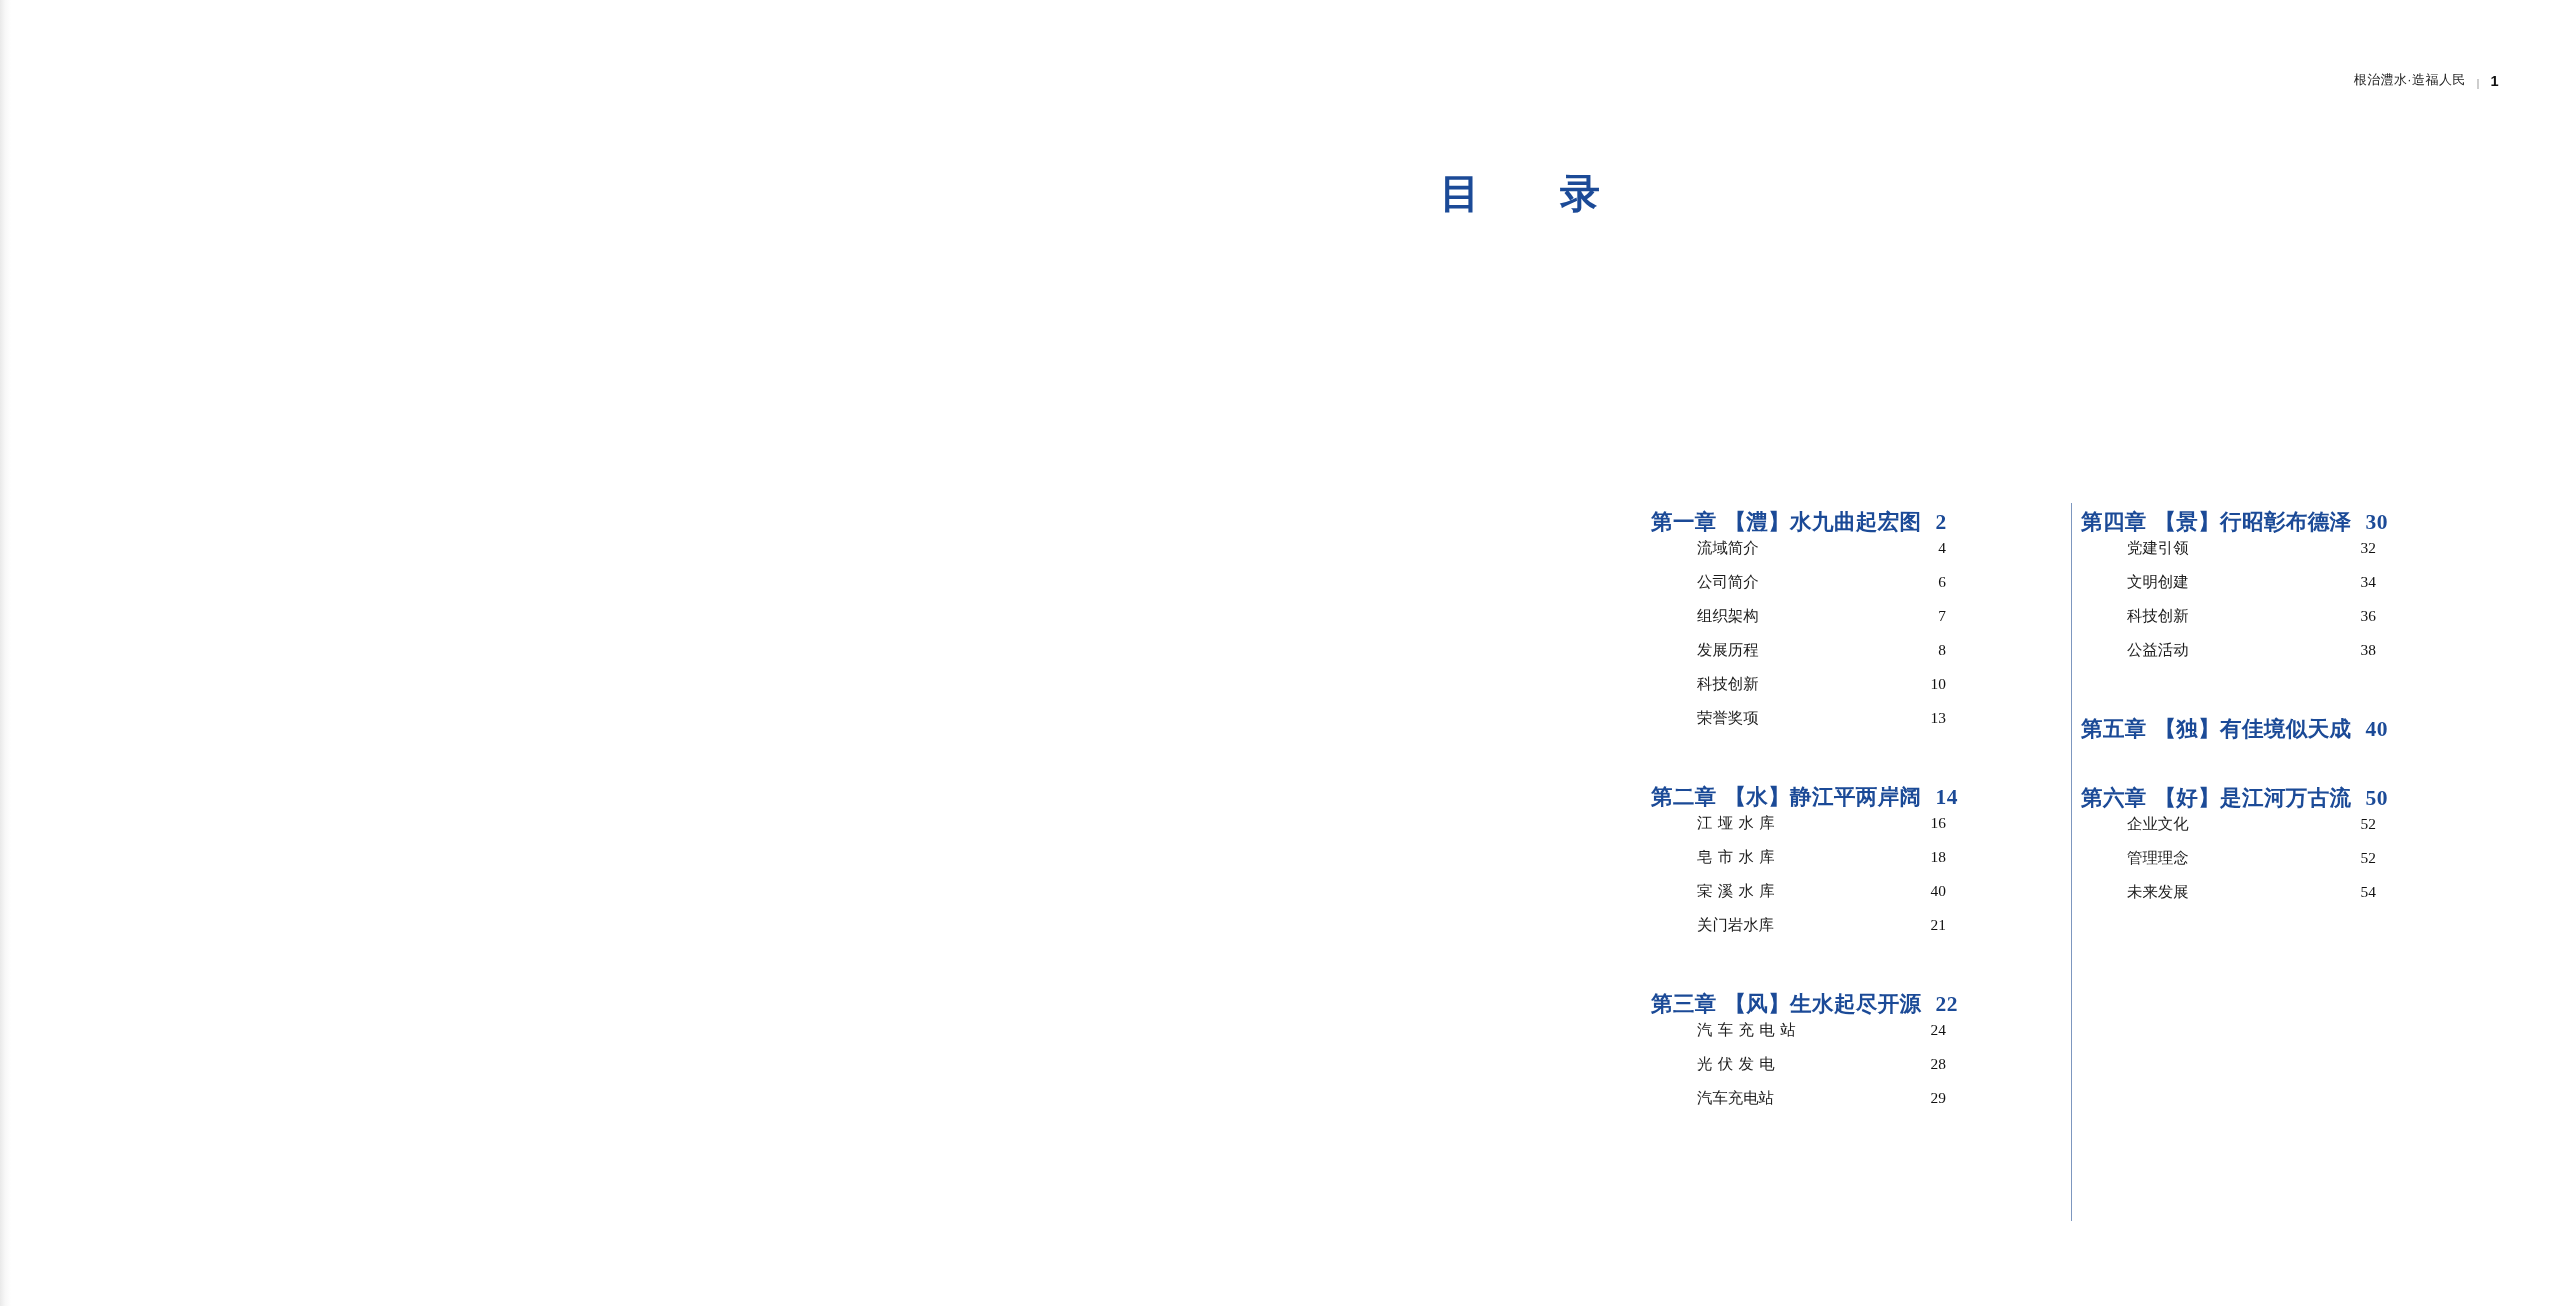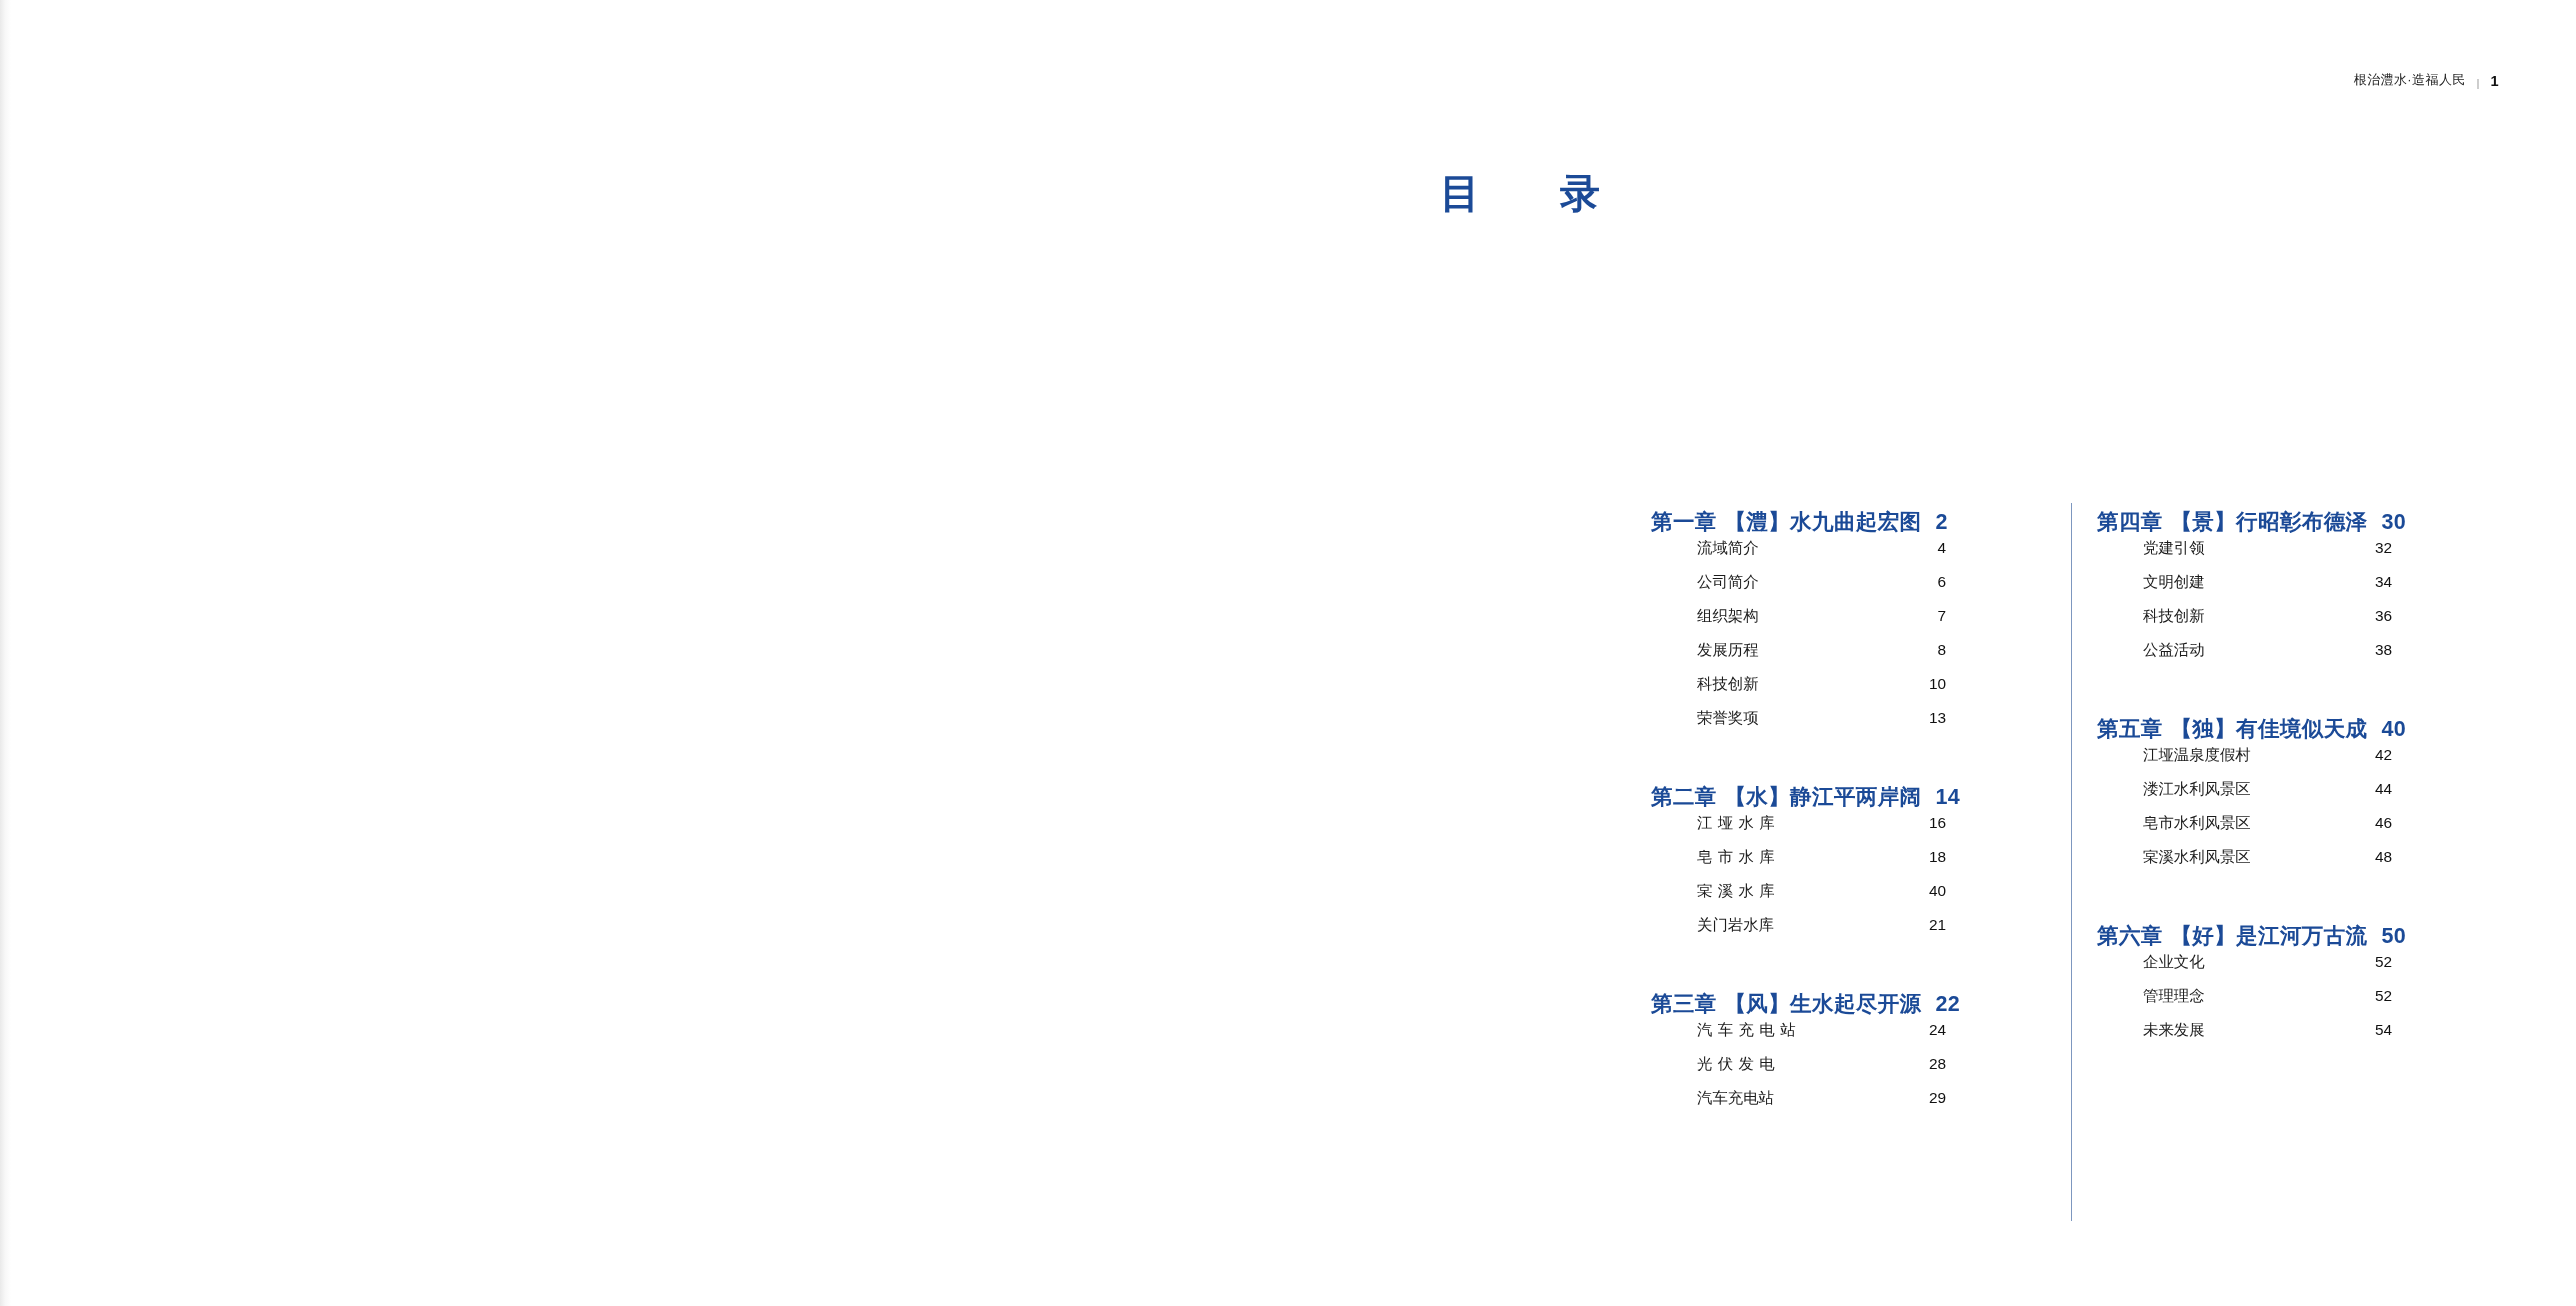--- a/index.html
+++ b/index.html
@@ -71,21 +71,22 @@
     white-space: nowrap;
   }
 
   
   .columns {
     position: absolute;
     left: 1651px;
     top: 507px;
     width: 852px;
     display: flex;
-    gap: 16px;
+    gap: 0px;
+    font-family: Liberation Serif, serif;
   }
   .col {
     width: 384px;
     position: relative;
   }
   .col.col-right {
     padding-left: 46px;
   }
   .divider {
     position: absolute;
@@ -280,38 +281,20 @@
           </div>
         </div>
       </div>
 
       <div class="chapter-block">
         <div class="chapter-head">
           <span class="ch-num">第五章</span>
           <span class="ch-title">【独】有佳境似天成</span>
           <span class="ch-page">40</span>
         </div>
-        <div class="entries">
-          <div class="entry">
-            <span class="e-label">江垭温泉度假村</span>
-            <span class="e-page">42</span>
-          </div>
-          <div class="entry">
-            <span class="e-label">溇江水利风景区</span>
-            <span class="e-page">44</span>
-          </div>
-          <div class="entry">
-            <span class="e-label">皂市水利风景区</span>
-            <span class="e-page">46</span>
-          </div>
-          <div class="entry">
-            <span class="e-label">宲溪水利风景区</span>
-            <span class="e-page">48</span>
-          </div>
-        </div>
       </div>
 
       <div class="chapter-block">
         <div class="chapter-head">
           <span class="ch-num">第六章</span>
           <span class="ch-title">【好】是江河万古流</span>
           <span class="ch-page">50</span>
         </div>
         <div class="entries">
           <div class="entry">

